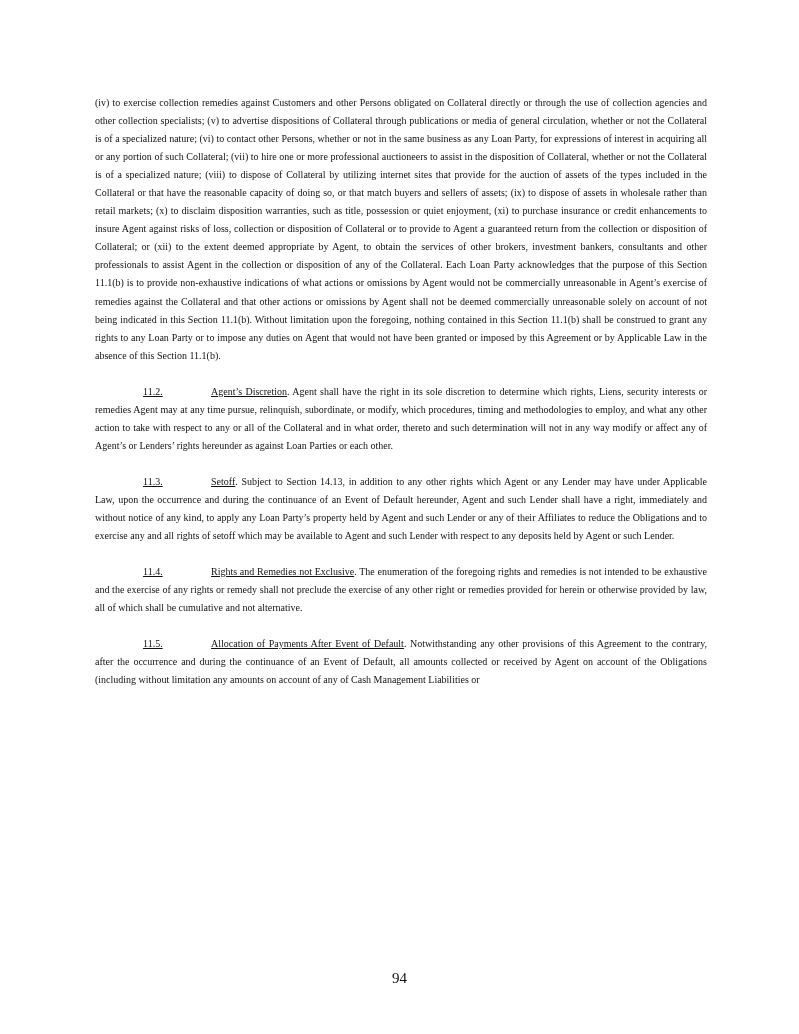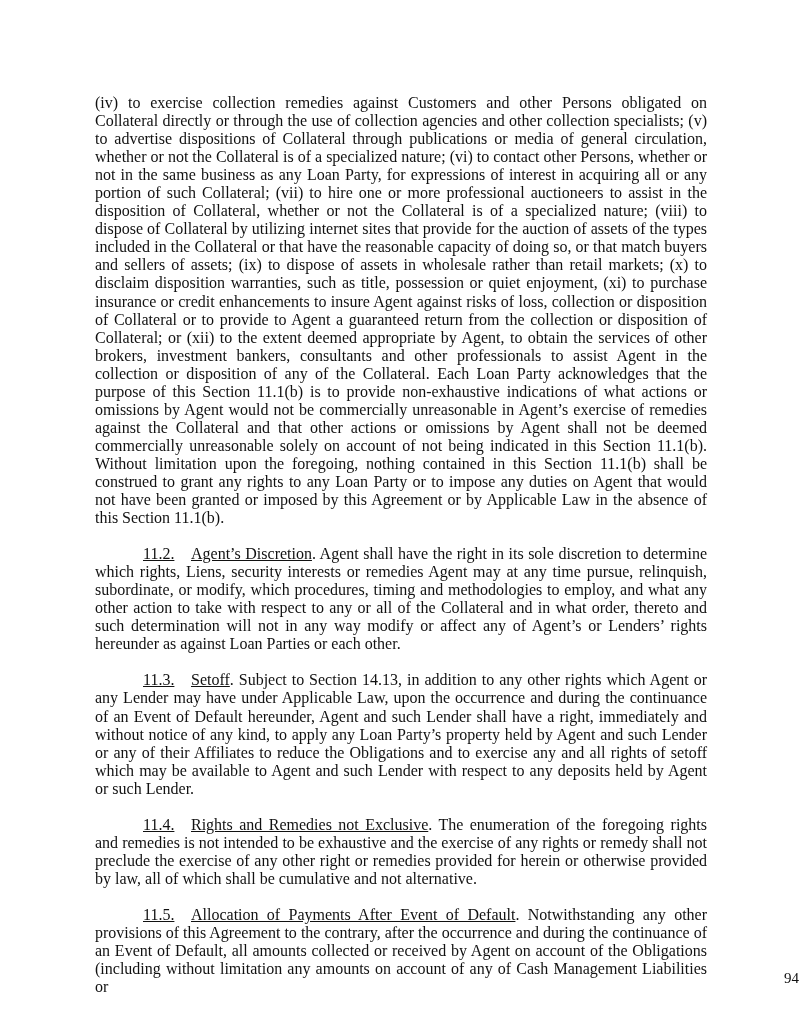--- a/index.html
+++ b/index.html
@@ -3,30 +3,30 @@
   <meta charset="utf-8">
   <style>
     html, body { margin: 0; padding: 0; background: #ffffff; }
     body {
       width: 799px; height: 1034px; position: relative; overflow: hidden;
       font-family: "Liberation Serif", "DejaVu Serif", serif;
       color: #111111;
     }
     .page-body {
       position: absolute; left: 95px; top: 94px; width: 612px;
-      font-size: 16px; line-height: 18.05px;
+      font-size: 10px; line-height: 18.05px;
       text-align: justify;
     }
     .para { margin: 0 0 18px 0; }
     .para.indent { text-indent: 48px; }
     .sec-num { display: inline-block; width: 48px; text-indent: 0; text-decoration: underline; }
-    .heading { text-decoration: underline; }
+    .heading { text-decoration: underline; margin-left: 20px; }
     .page-number {
       position: absolute; left: 0; width: 799px; top: 970px;
-      text-align: right; font-size: 15px;
+      text-align: center; font-size: 15px;
     }
   </style>
 </head>
 <body>
 
 <div class="page-body">
   <p class="para">(iv) to exercise collection remedies against Customers and other Persons obligated on Collateral directly or through the use of collection agencies and other collection specialists; (v) to advertise dispositions of Collateral through publications or media of general circulation, whether or not the Collateral is of a specialized nature; (vi) to contact other Persons, whether or not in the same business as any Loan Party, for expressions of interest in acquiring all or any portion of such Collateral; (vii) to hire one or more professional auctioneers to assist in the disposition of Collateral, whether or not the Collateral is of a specialized nature; (viii) to dispose of Collateral by utilizing internet sites that provide for the auction of assets of the types included in the Collateral or that have the reasonable capacity of doing so, or that match buyers and sellers of assets; (ix) to dispose of assets in wholesale rather than retail markets; (x) to disclaim disposition warranties, such as title, possession or quiet enjoyment, (xi) to purchase insurance or credit enhancements to insure Agent against risks of loss, collection or disposition of Collateral or to provide to Agent a guaranteed return from the collection or disposition of Collateral; or (xii) to the extent deemed appropriate by Agent, to obtain the services of other brokers, investment bankers, consultants and other professionals to assist Agent in the collection or disposition of any of the Collateral.  Each Loan Party acknowledges that the purpose of this Section 11.1(b) is to provide non-exhaustive indications of what actions or omissions by Agent would not be commercially unreasonable in Agent’s exercise of remedies against the Collateral and that other actions or omissions by Agent shall not be deemed commercially unreasonable solely on account of not being indicated in this Section 11.1(b).  Without limitation upon the foregoing, nothing contained in this Section 11.1(b) shall be construed to grant any rights to any Loan Party or to impose any duties on Agent that would not have been granted or imposed by this Agreement or by Applicable Law in the absence of this Section 11.1(b).</p>
 
   <p class="para indent"><span class="sec-num">11.2.</span><span class="heading">Agent’s Discretion</span><span>.  Agent shall have the right in its sole discretion to determine which rights, Liens, security interests or remedies Agent may at any time pursue, relinquish, subordinate, or modify, which procedures, timing and methodologies to employ, and what any other action to take with respect to any or all of the Collateral and in what order, thereto and such determination will not in any way modify or affect any of Agent’s or Lenders’ rights hereunder as against Loan Parties or each other.</span></p>
 

